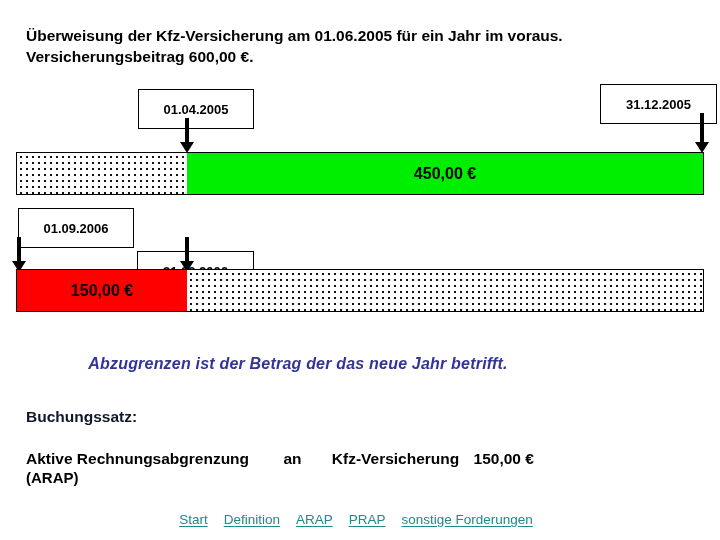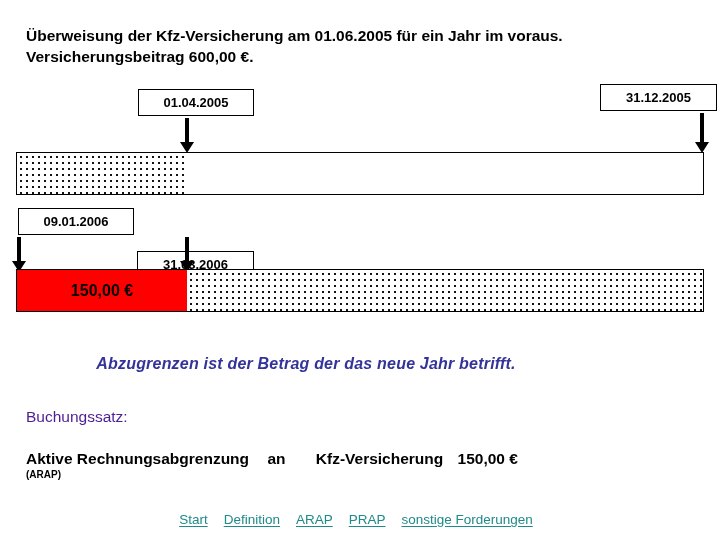--- a/index.html
+++ b/index.html
@@ -39,21 +39,21 @@
     position: absolute;
     box-sizing: border-box;
     border: 1.5px solid #000000;
     background: #ffffff;
     font-size: 13px;
     font-weight: bold;
     color: #000000;
     display: flex;
     align-items: center;
     justify-content: center;
-    height: 27px;
+    height: 40px;
     letter-spacing: 0px;
   }
   .db-a { left: 138px; top: 89px;  width: 116px; }
   .db-b { left: 600px; top: 84px;  width: 117px; }
   .db-c { left: 18px;  top: 208px; width: 116px; }
   .db-d { left: 137px; top: 208px; width: 117px; margin-top: 43px; }
 
   
   .arrow {
     position: absolute;
@@ -130,51 +130,50 @@
     position: absolute;
     left: 0;
     top: 355px;
     width: 596px;
     text-align: center;
     font-size: 16px;
     font-weight: bold;
     font-style: italic;
     color: #333399;
     letter-spacing: 0.2px;
-    padding-left: 8px;
   }
 
   
   .bs-label {
     position: absolute;
     left: 26px;
     top: 408px;
     font-size: 15.5px;
-    font-weight: normal;
-    color: #4c1d95;
+    font-weight: bold;
+    color: #0f172a;
   }
   .bs-row {
     position: absolute;
     left: 26px;
     top: 450px;
     width: 670px;
     font-size: 15.5px;
     font-weight: bold;
     color: #000000;
     white-space: nowrap;
   }
   .bs-soll   { display: inline-block; }
-  .bs-an     { display: inline-block; margin-left: 14px; }
+  .bs-an     { display: inline-block; margin-left: 30px; }
   .bs-haben  { display: inline-block; margin-left: 26px; }
   .bs-amount { display: inline-block; margin-left: 10px; }
   .bs-sub {
     position: absolute;
     left: 26px;
     top: 469px;
-    font-size: 10px;
+    font-size: 15px;
     font-weight: bold;
     color: #000000;
   }
 
   
   .footer {
     position: absolute;
     left: 0;
     top: 512px;
     width: 720px;
@@ -207,23 +206,24 @@
     <div class="shaft"></div>
     <div class="head"></div>
   </div>
   <div class="arrow ar-b">
     <div class="shaft"></div>
     <div class="head"></div>
   </div>
 
   <div class="bar bar-1">
     <div class="seg seg-dotted w-left"></div>
-  </div>
-
-  <div class="datebox db-c">09.01.2006</div>
+    <div class="seg seg-green w-right">450,00 €</div>
+  </div>
+
+  <div class="datebox db-c">01.09.2006</div>
   <div class="datebox db-d">31.03.2006</div>
 
   <div class="arrow ar-c">
     <div class="shaft"></div>
     <div class="head"></div>
   </div>
   <div class="arrow ar-d">
     <div class="shaft"></div>
     <div class="head"></div>
   </div>

